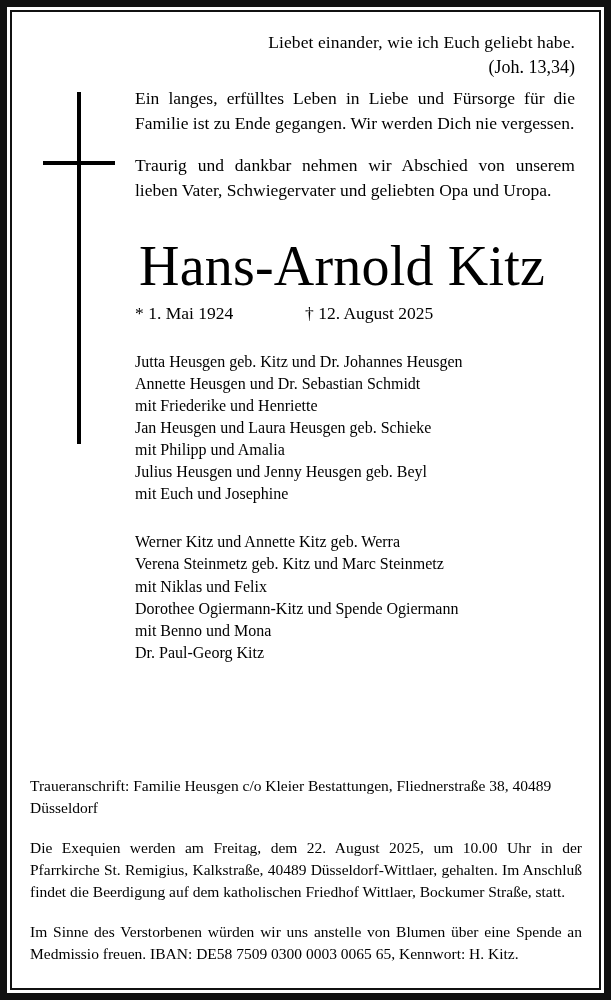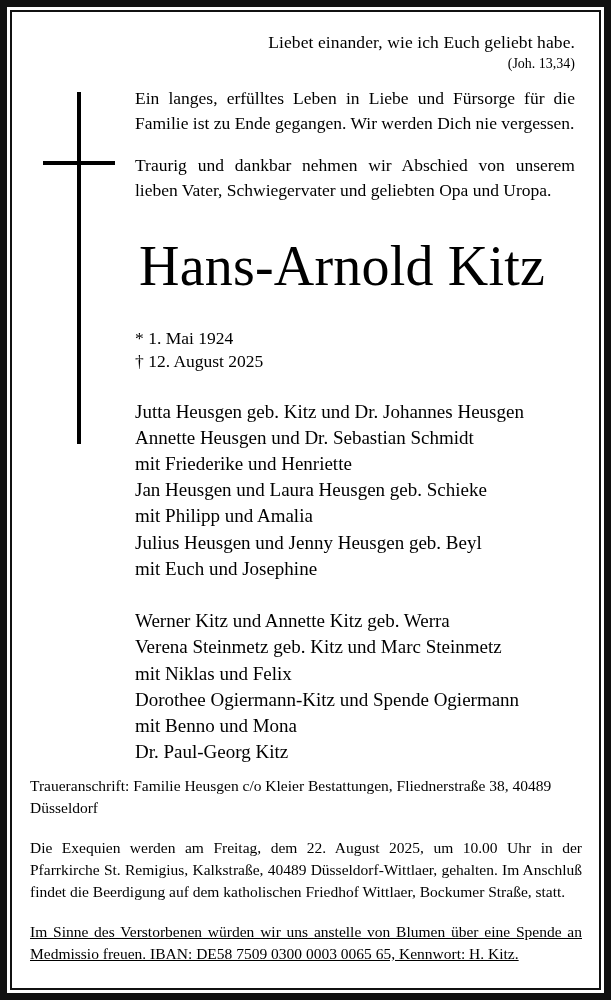--- a/index.html
+++ b/index.html
@@ -50,21 +50,21 @@
     margin-top: 16px;
     padding-right: 22px;
     text-align: right;
   }
   .scripture-line {
     font-size: 17.5px;
     line-height: 1.38;
     letter-spacing: 0.1px;
   }
   .scripture-ref {
-    font-size: 14px;
+    font-size: 18px;
     line-height: 1.45;
   }
 
   
   .cross {
     position: absolute;
     left: 16px;
     top: 78px;
     width: 90px;
     height: 352px;
@@ -103,51 +103,50 @@
 
   .name {
     font-size: 56px;
     line-height: 1.12;
     margin: 33px 0 0 4px;
     letter-spacing: 0.2px;
     white-space: nowrap;
   }
 
   .dates {
-    margin: 29px 0 0 0;
+    margin: 4px 0 0 0;
     font-size: 17.5px;
     line-height: 1.3;
     display: flex;
-    flex-direction: column;
   }
   .date-born { width: 170px; }
   .date-died { }
 
   .family-group {
     margin-top: 26px;
-    font-size: 19px;
+    font-size: 16px;
     line-height: 1.38;
   }
   .family-group.second { }
   .family-line { white-space: nowrap; }
 
   
   .footer {
     position: absolute;
     left: 16px;
     top: 761px;
     width: 552px;
   }
   .foot-para {
     font-size: 15.5px;
     line-height: 1.42;
     text-align: justify;
     margin: 0 0 18px 0;
   }
-  .foot-para:last-child { margin-bottom: 16px; text-decoration: underline; }
+  .foot-para:last-child { margin-bottom: 16px; }
   .foot-para.nojust { text-align: left; }
 </style>
 </head>
 <body>
 
 <div class="card">
 
   <div class="frame-outer"></div>
   <div class="frame-inner"></div>
 

